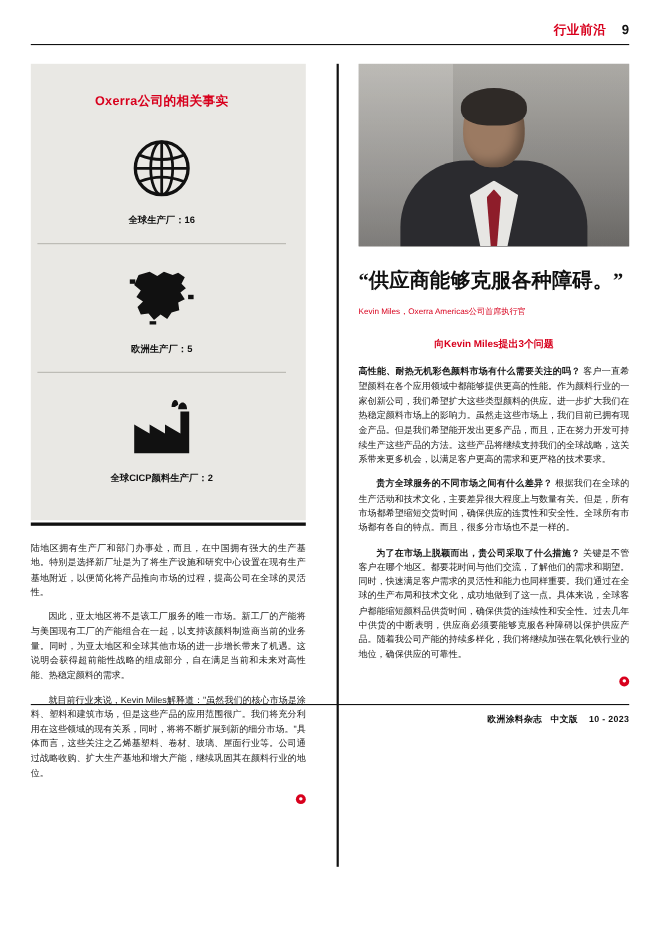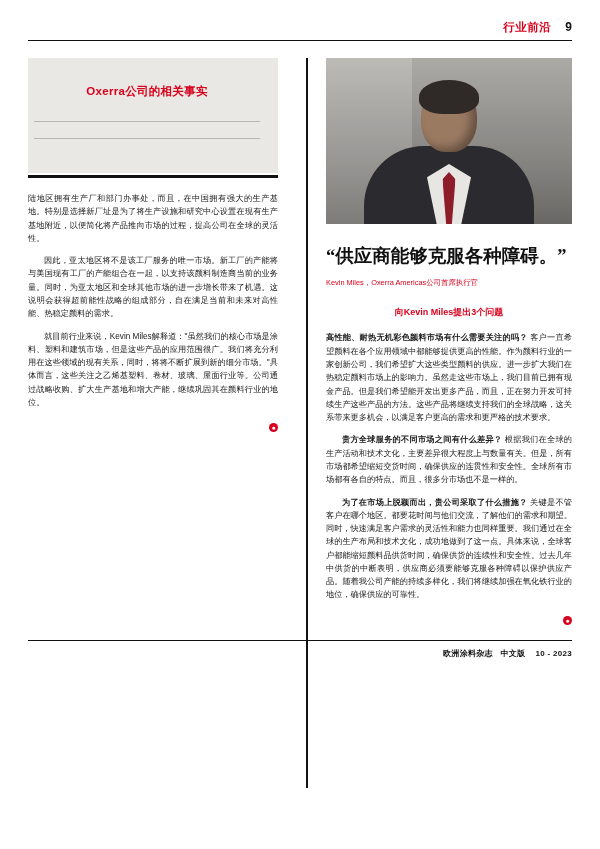--- a/index.html
+++ b/index.html
@@ -278,24 +278,58 @@
   </div>
   <div class="header-rule"></div>
 
   <div class="col-divider"></div>
 
   <div class="col-left">
 
     <div class="factbox">
       <div class="factbox-title">Oxerra公司的相关事实</div>
 
+      <div class="fact">
+        <div class="fact-icon">
+          <svg width="52" height="52" viewBox="0 0 52 52" aria-hidden="true">
+            <circle cx="26" cy="26" r="24" fill="none" stroke="#111" stroke-width="3"></circle>
+            <ellipse cx="26" cy="26" rx="10" ry="24" fill="none" stroke="#111" stroke-width="2.5"></ellipse>
+            <line x1="2" y1="26" x2="50" y2="26" stroke="#111" stroke-width="2.5"></line>
+            <path d="M6 14 Q26 22 46 14" fill="none" stroke="#111" stroke-width="2.5"></path>
+            <path d="M6 38 Q26 30 46 38" fill="none" stroke="#111" stroke-width="2.5"></path>
+            <line x1="26" y1="2" x2="26" y2="50" stroke="#111" stroke-width="2.5"></line>
+          </svg>
+        </div>
+        <div class="fact-label">全球生产厂：16</div>
+      </div>
       <div class="fact-sep"></div>
 
+      <div class="fact">
+        <div class="fact-icon">
+          <svg width="62" height="56" viewBox="0 0 62 56" aria-hidden="true">
+            <path fill="#111" d="M10 8 L20 5 L27 9 L33 5 L41 8 L46 6 L52 10 L49 16 L53 20 L48 24 L52 30 L46 33 L47 40 L40 42 L36 48 L30 44 L24 49 L19 43 L12 44 L9 37 L14 32 L8 28 L12 22 L6 17 Z"></path>
+            <rect x="2" y="12" width="5" height="4" fill="#111"></rect>
+            <rect x="55" y="26" width="5" height="4" fill="#111"></rect>
+            <rect x="20" y="50" width="6" height="3" fill="#111"></rect>
+          </svg>
+        </div>
+        <div class="fact-label">欧洲生产厂：5</div>
+      </div>
       <div class="fact-sep"></div>
 
+      <div class="fact">
+        <div class="fact-icon">
+          <svg width="62" height="54" viewBox="0 0 62 54" aria-hidden="true">
+            <path fill="#111" d="M6 52 L6 26 L20 34 L20 26 L34 34 L34 26 L48 34 L48 14 L56 14 L56 52 Z"></path>
+            <path fill="#111" d="M46 12 C46 4 54 4 54 12 Z"></path>
+            <path fill="#111" d="M40 10 C40 2 46 2 46 8 L43 10 Z"></path>
+          </svg>
+        </div>
+        <div class="fact-label">全球CICP颜料生产厂：2</div>
+      </div>
     </div>
     <div class="factbox-rule-bottom"></div>
 
     <p class="body-text first-para">陆地区拥有生产厂和部门办事处，而且，在中国拥有强大的生产基地。特别是选择新厂址是为了将生产设施和研究中心设置在现有生产基地附近，以便简化将产品推向市场的过程，提高公司在全球的灵活性。</p>
 
 
     <p class="body-text indent">因此，亚太地区将不是该工厂服务的唯一市场。新工厂的产能将与美国现有工厂的产能组合在一起，以支持该颜料制造商当前的业务量。同时，为亚太地区和全球其他市场的进一步增长带来了机遇。这说明会获得超前能性战略的组成部分，自在满足当前和未来对高性能、热稳定颜料的需求。</p>
     <p class="body-text indent">就目前行业来说，Kevin Miles解释道："虽然我们的核心市场是涂料、塑料和建筑市场，但是这些产品的应用范围很广。我们将充分利用在这些领域的现有关系，同时，将将不断扩展到新的细分市场。"具体而言，这些关注之乙烯基塑料、卷材、玻璃、屋面行业等。公司通过战略收购、扩大生产基地和增大产能，继续巩固其在颜料行业的地位。</p>
     <div class="end-right">
       <span class="end-mark">●</span>

